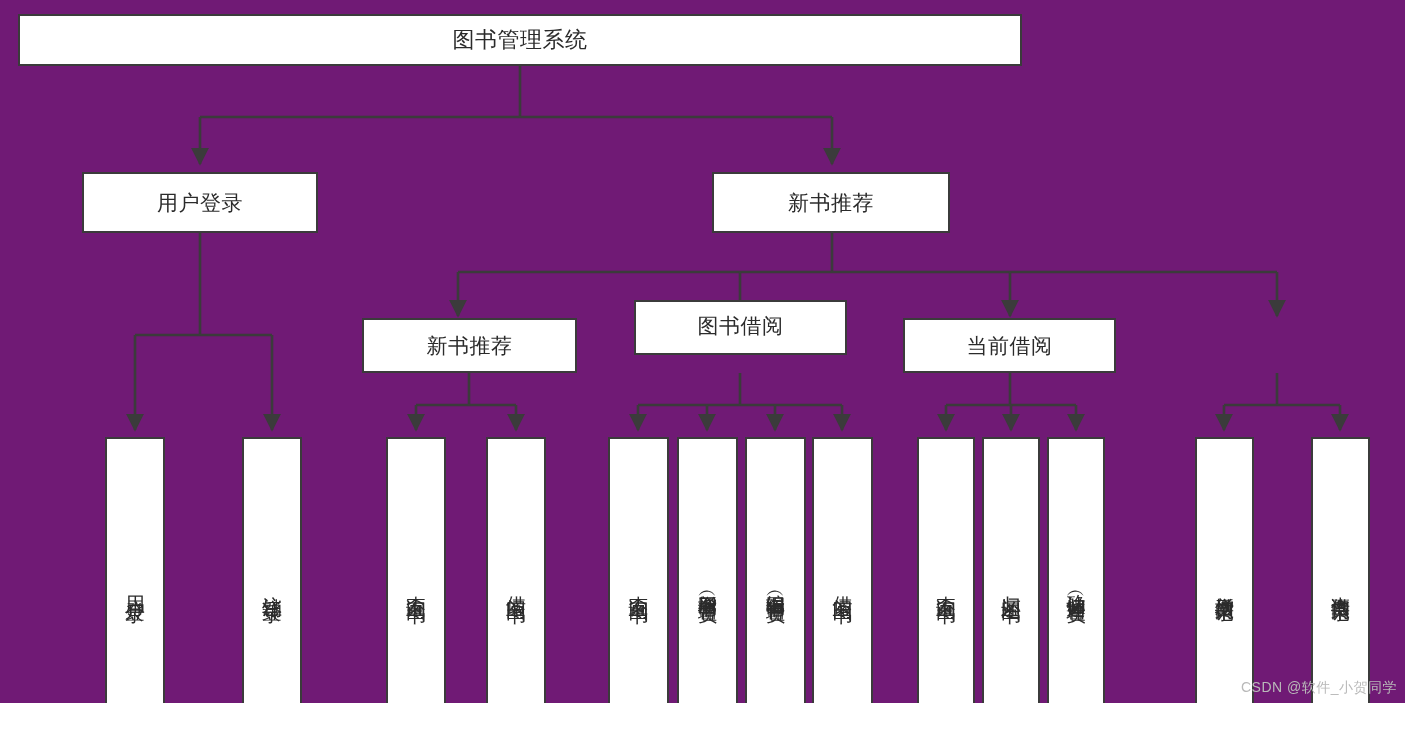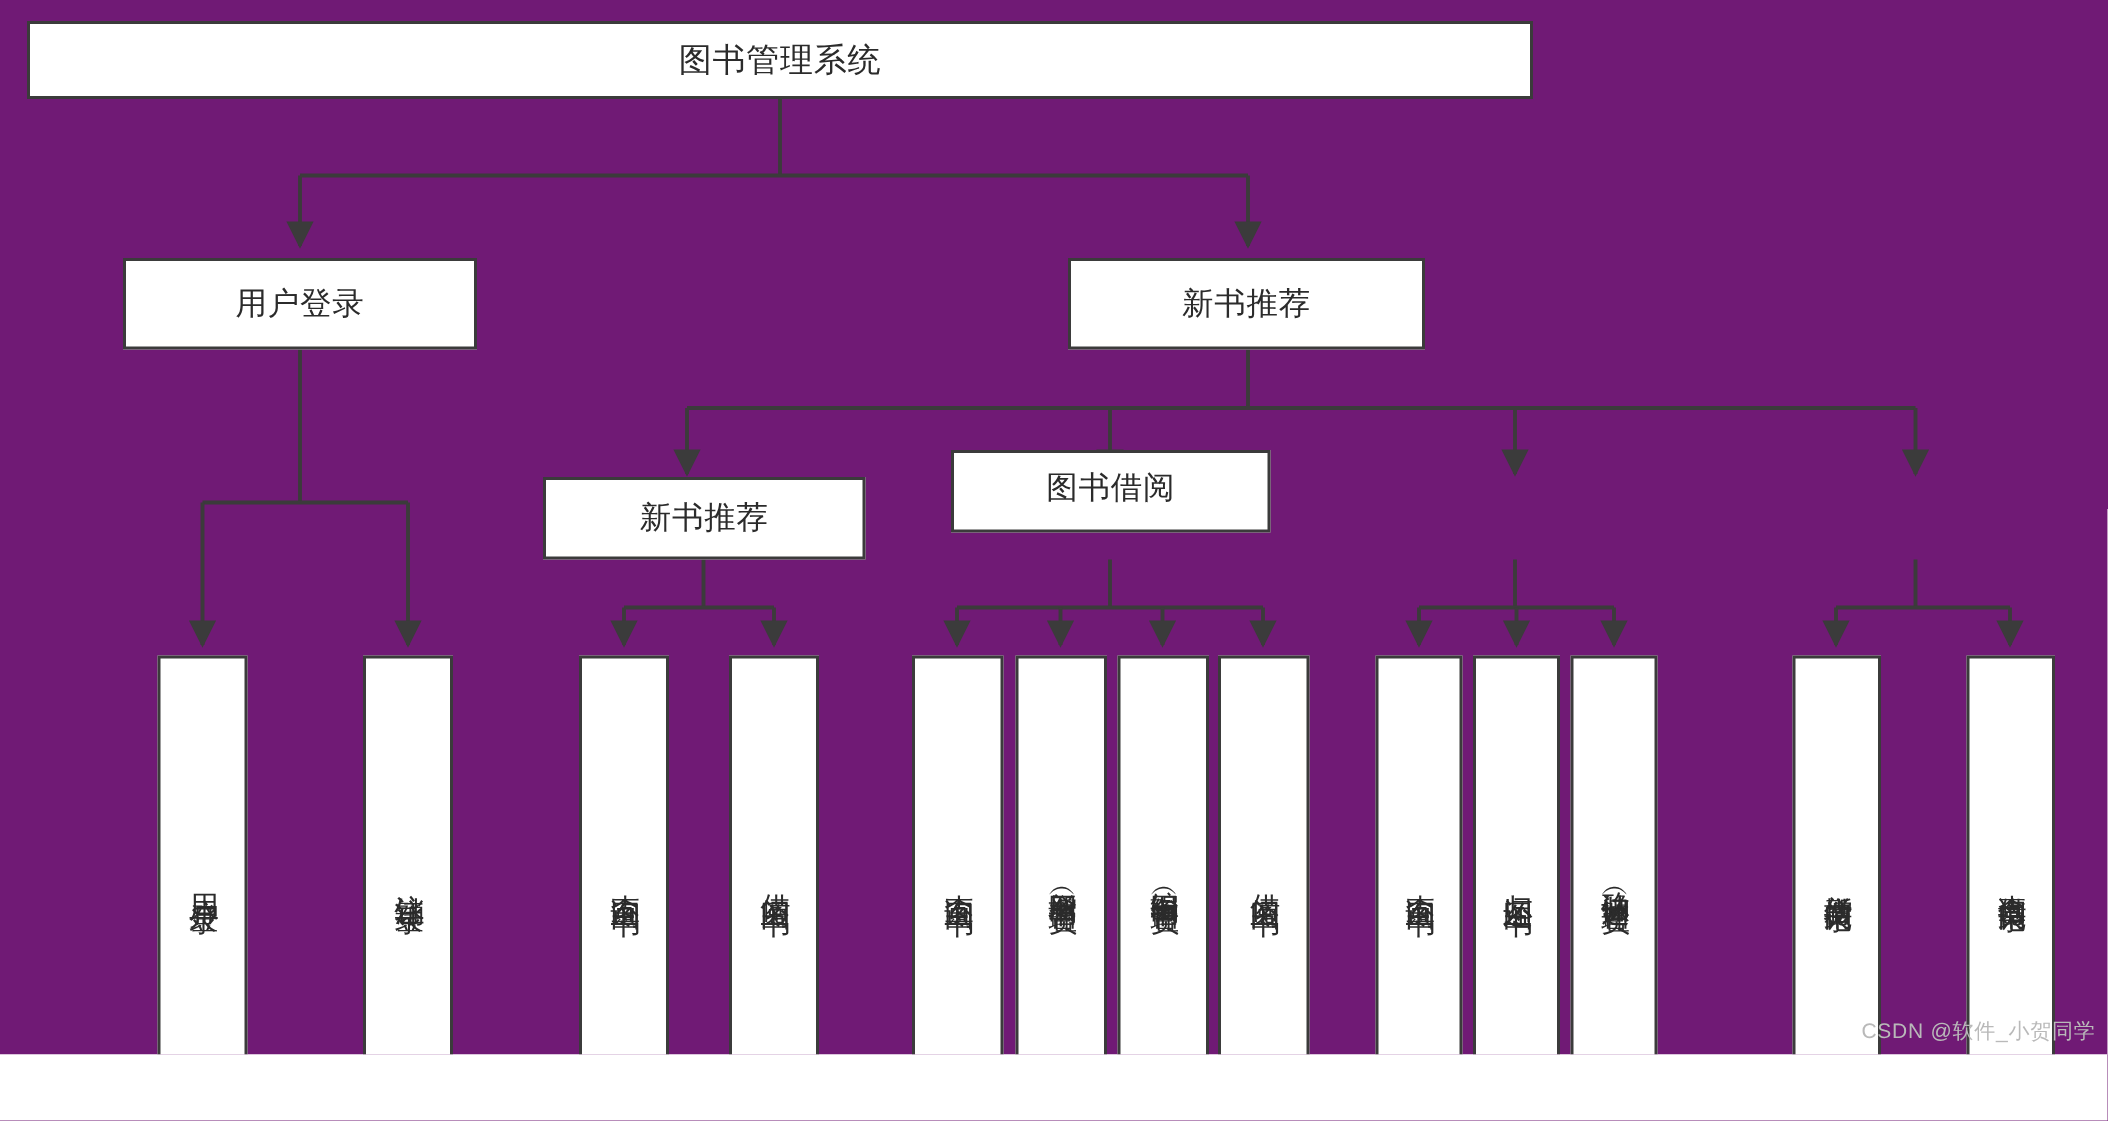--- a/index.html
+++ b/index.html
@@ -144,20 +144,23 @@
   <div class="node horiz" style="left:712px; top:172px; width:238px; height:61px;">
     <span class="label">新书推荐</span>
   </div>
 
   <div class="node horiz" style="left:362px; top:318px; width:215px; height:55px;">
     <span class="label">新书推荐</span>
   </div>
   <div class="node horiz" style="left:634px; top:300px; width:213px; height:55px;font-family:Liberation Mono, monospace;">
     <span class="label">图书借阅</span>
   </div>
+  <div class="node horiz" style="left:903px; top:318px; width:213px; height:55px;">
+    <span class="label">当前借阅</span>
+  </div>
 
   <div class="node vert" style="left:105px; top:437px; width:60px; height:297px;">
     <span class="label">用户登录</span>
   </div>
   <div class="node vert" style="left:242px; top:437px; width:60px; height:297px;">
     <span class="label">注销登录</span>
   </div>
 
   <div class="node vert" style="left:386px; top:437px; width:60px; height:297px;">
     <span class="label">查询图书</span>

